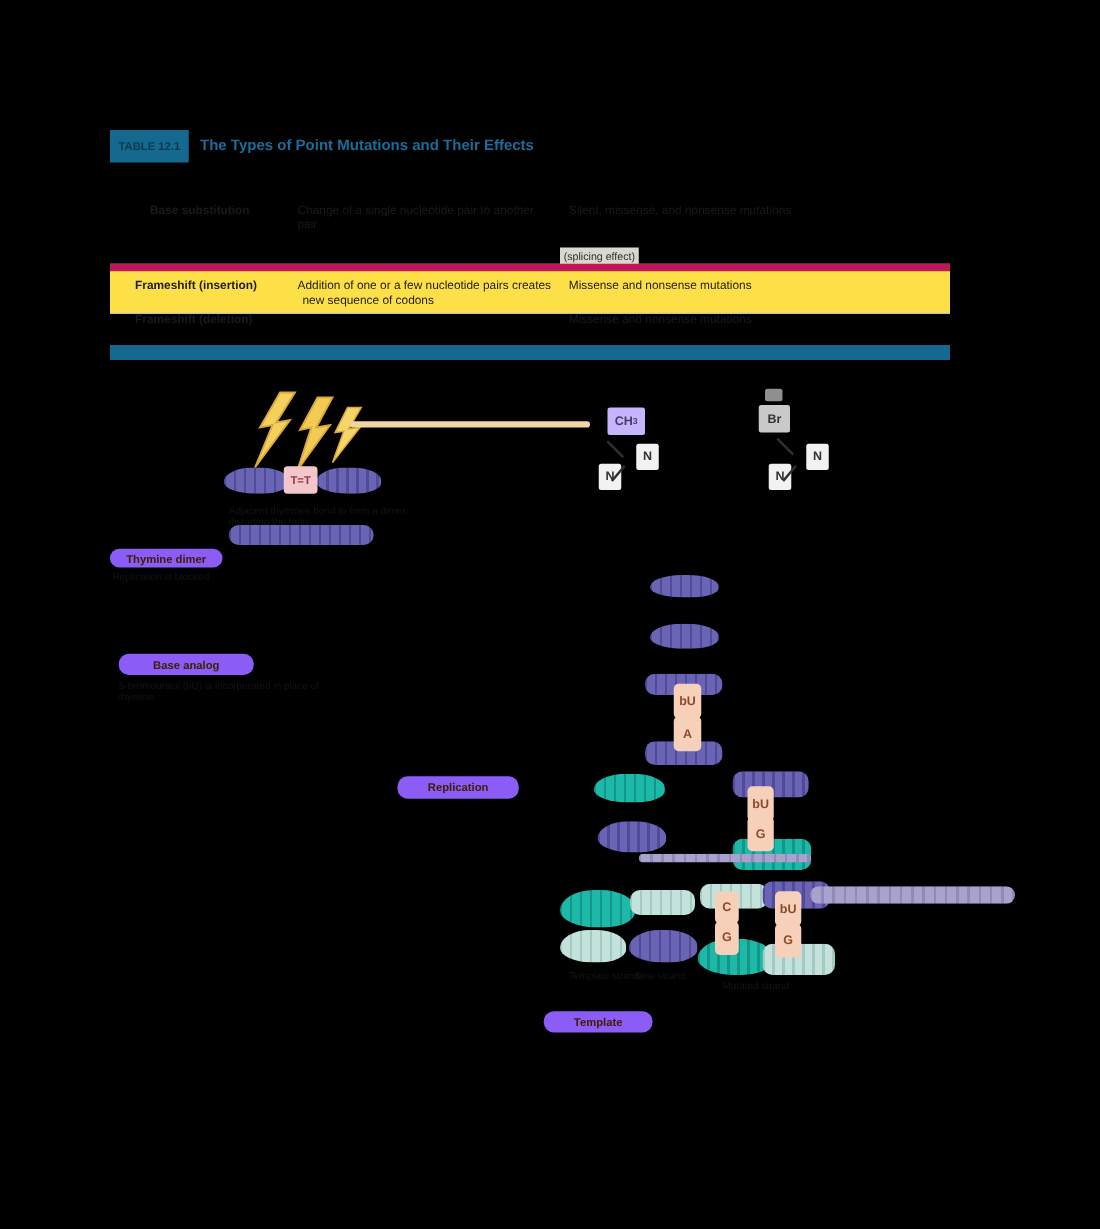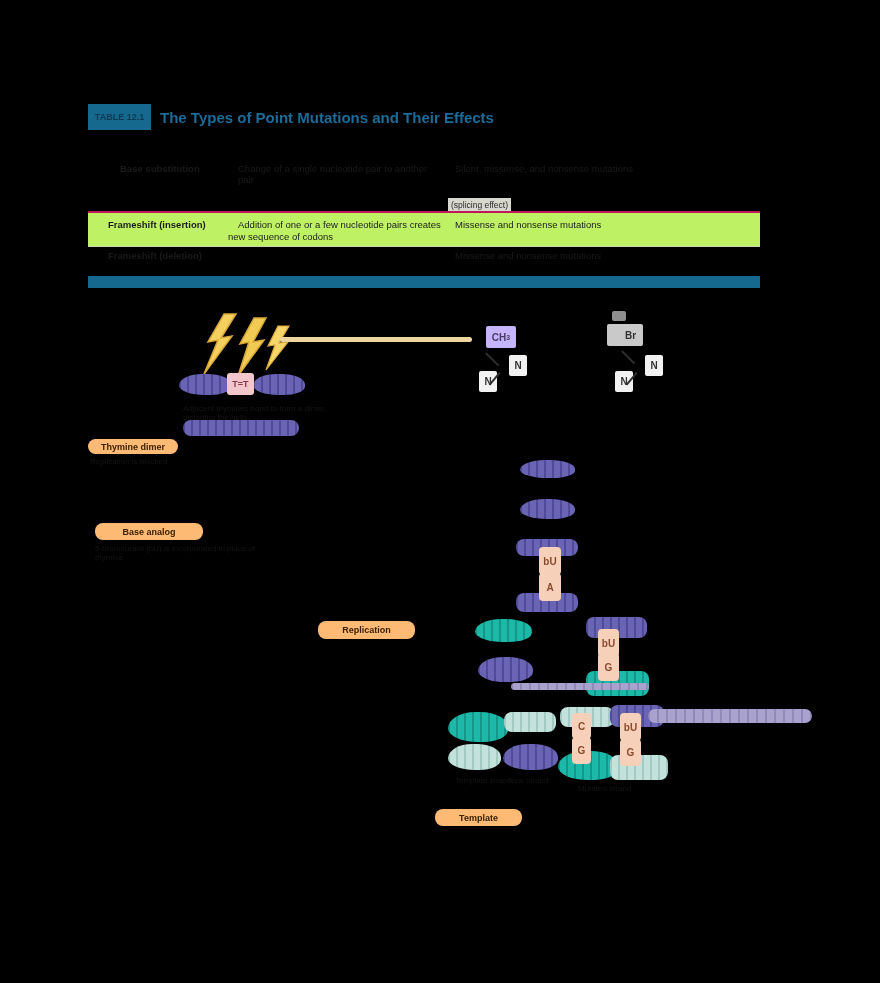--- a/index.html
+++ b/index.html
@@ -4,30 +4,30 @@
 <style>
   html,body{margin:0;padding:0;background:#000;}
   #canvas{position:relative;width:880px;height:983px;background:#000;overflow:hidden;
           font-family:"Liberation Sans", sans-serif;}
   .abs{position:absolute;}
 
   
   .tbl-label{left:88px;top:104px;width:63px;height:26px;background:#16698E;
              color:#0c3a52;font-size:9px;font-weight:bold;display:flex;
              align-items:center;justify-content:center;text-align:left;line-height:10px;}
-  .tbl-title{left:160px;top:109px;color:#1B6C99;font-size:15px;font-weight:bold;}
+  .tbl-title{left:160px;top:109px;color:#1B6C99;font-size:12px;font-weight:bold;}
   .tbl-head{left:88px;top:132px;width:672px;height:27px;background:#16698E;}
   .tbl-head span{position:absolute;top:7px;color:#fff;font-size:11px;font-weight:bold;}
   .col1{left:20px;} .col2{left:150px;} .col3{left:367px;}
   .row-dark{color:#1a1a1a;font-size:9.5px;}
   .row-dark b{font-weight:bold;}
   .hl-frag{left:448px;top:198px;background:#D8D8CE;color:#2b2b2b;font-size:8.5px;
            padding:2px 3px;}
-  .row-green{left:88px;top:211px;width:672px;height:33px;background:#bef264;
-             border-top:2px solid #be185d;border-bottom:1px solid #cdd3ab;}
+  .row-green{left:88px;top:211px;width:672px;height:33px;background:#fde047;
+             border-top:6px solid #be185d;border-bottom:1px solid #cdd3ab;}
   .row-green span{position:absolute;top:6px;color:#1c1c1c;font-size:9.5px;line-height:12px;}
   .row-green .t{font-weight:bold;}
   .divider{left:88px;top:276px;width:672px;height:12px;background:#16698E;}
 
   
   .ribbon{border-radius:50% 50% 45% 55% / 60% 55% 45% 50%;}
   .rib-purple{background:#6A64B5;
     background-image:repeating-linear-gradient(90deg,rgba(35,26,100,.35) 0 2px,transparent 2px 8px);}
   .rib-teal{background:#1CB8A8;
     background-image:repeating-linear-gradient(90deg,rgba(0,70,64,.3) 0 2px,transparent 2px 8px);}
@@ -37,25 +37,25 @@
     background-image:repeating-linear-gradient(90deg,rgba(50,40,110,.2) 0 2px,transparent 2px 9px);}
   .band{border-radius:8px;}
 
   .base-box{background:#F7D0BA;border-radius:4px;color:#8A4A2E;font-weight:bold;
             font-size:10px;display:flex;align-items:center;justify-content:center;z-index:3;}
   .dimer-box{background:#F3C6CB;color:#8B3A4A;font-size:9px;font-weight:bold;
              border-radius:3px;display:flex;align-items:center;justify-content:center;z-index:3;text-align:center;}
   .chem-box{display:flex;align-items:center;justify-content:center;font-weight:bold;
             font-size:10px;border-radius:2px;}
   .ch3{background:#c4b5fd;color:#4B3A66;margin-left:12px;}
-  .brbox{background:#C9C9C9;color:#333;padding-left:11px;}
+  .brbox{background:#C9C9C9;color:#333;}
   .nbox{background:#F2F2F2;color:#333;}
   .bond{background:#2f2f2f;height:1.5px;transform-origin:left center;z-index:1;}
 
-  .pill{background:#fdba74;border-radius:8px;color:#3d2000;font-size:9px;font-weight:bold;
+  .pill{background:#8b5cf6;border-radius:8px;color:#3d2000;font-size:9px;font-weight:bold;
         display:flex;align-items:center;justify-content:center;}
   .yline{background:#EDD79E;border-radius:3px;}
   .cap{color:#141414;font-size:8px;}
   sub{font-size:7px;}
 </style>
 </head>
 <body>
 
 <div id="canvas">
 
@@ -64,21 +64,21 @@
 
 
   <div class="abs row-dark" style="left:92px;top:163px;margin-left:28px;"><b>Base substitution</b></div>
   <div class="abs row-dark" style="left:238px;top:163px;width:200px;">Change of a single nucleotide pair to another pair</div>
   <div class="abs row-dark" style="left:455px;top:163px;width:280px;">Silent, missense, and nonsense mutations</div>
   <div class="abs hl-frag">(splicing effect)</div>
 
   <div class="abs row-green">
     <span class="t" style="left:20px;">Frameshift (insertion)</span>
     <span style="left:150px;">Addition of one or a few nucleotide pairs creates</span>
-    <span style="left:140px;top:18px;">new sequence of codons</span>
+    <span style="left:154px;top:18px;">new sequence of codons</span>
     <span style="left:367px;">Missense and nonsense mutations</span>
   </div>
 
   <div class="abs row-dark" style="left:108px;top:250px;"><b>Frameshift (deletion)</b></div>
   <div class="abs row-dark" style="left:455px;top:250px;width:280px;">Missense and nonsense mutations</div>
 
   <div class="abs divider"></div>
 
   <svg class="abs" style="left:196px;top:312px;" width="104" height="70" viewBox="0 0 104 70">
     <path d="M28 2 L12 30 L22 28 L8 62 L36 24 L25 26 L40 2 Z" fill="#F4D15F" stroke="#D9A937" stroke-width="1.5"></path>

